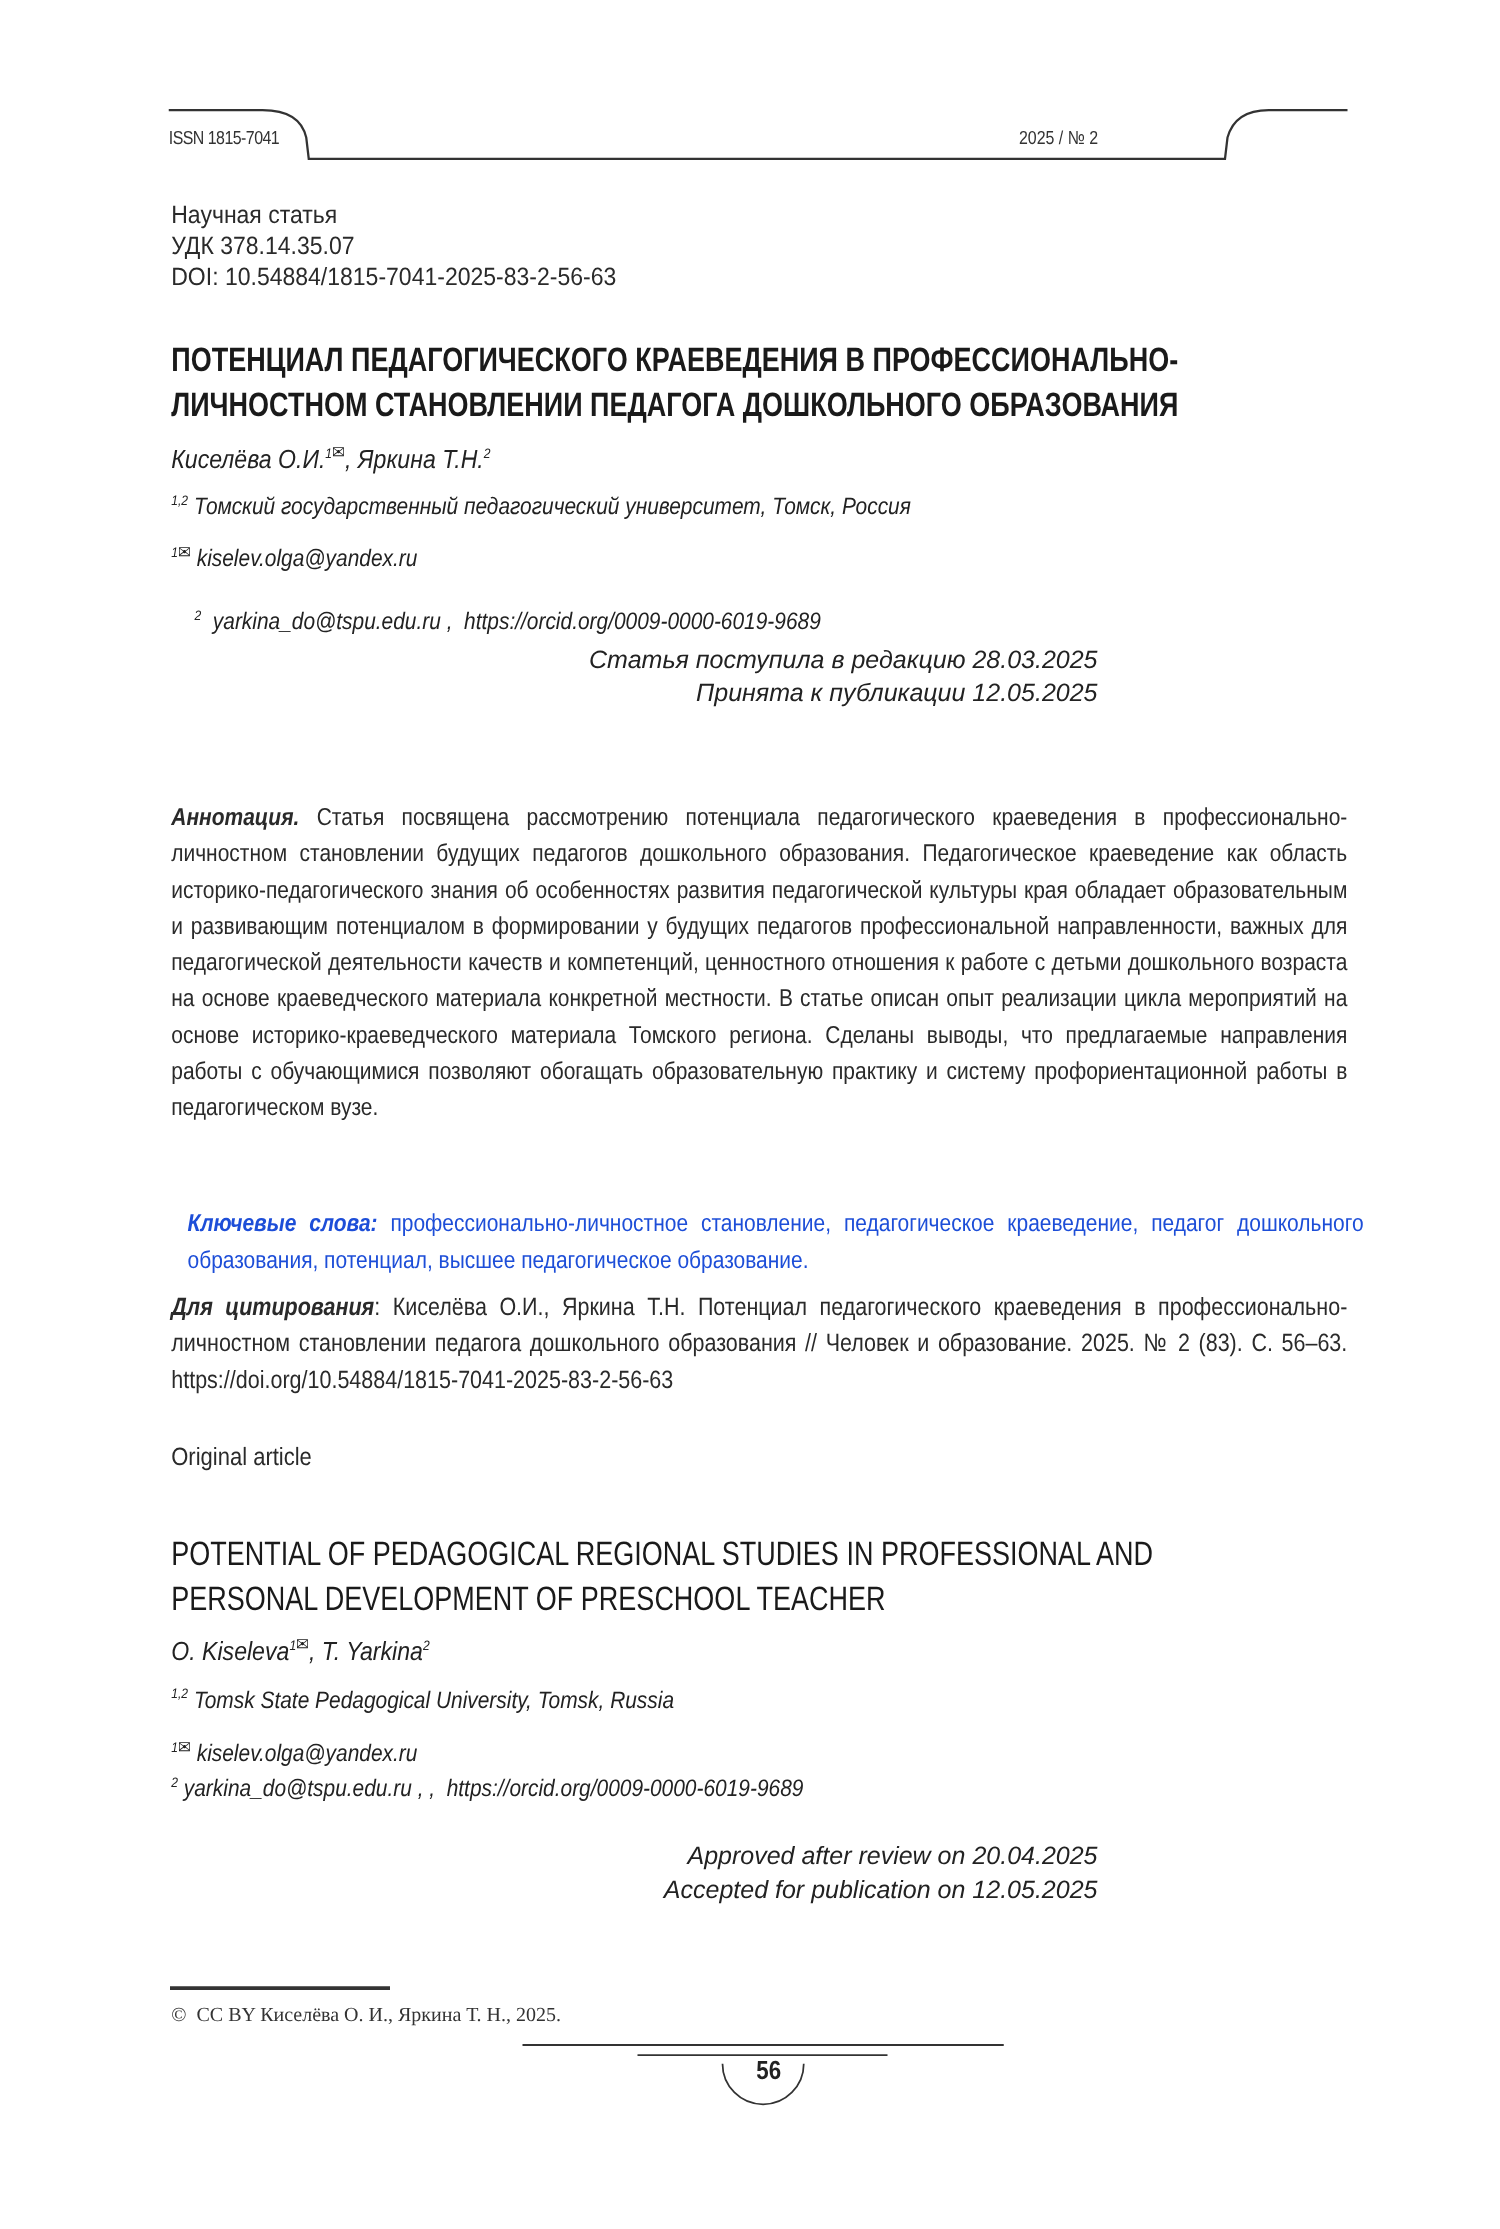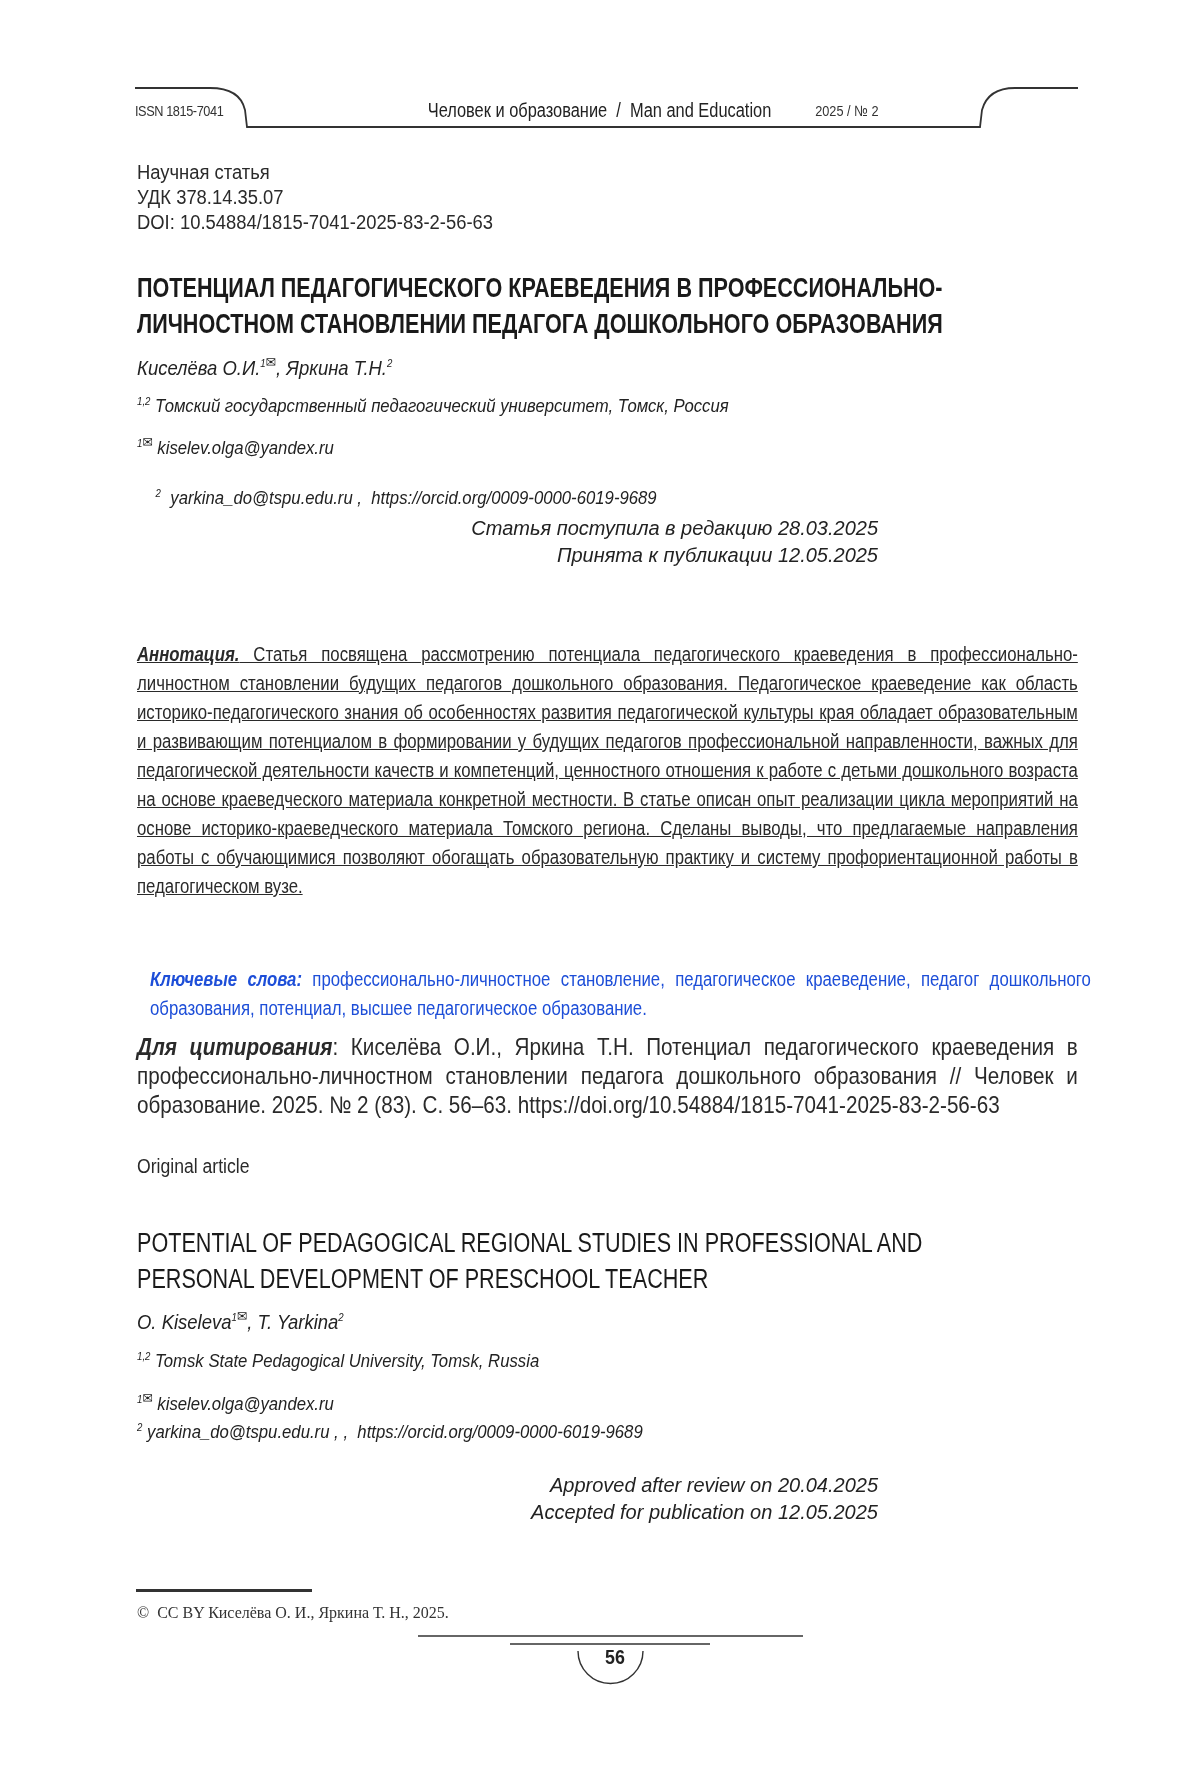--- a/index.html
+++ b/index.html
@@ -22,45 +22,44 @@
   .italic-line { position: absolute; left: 137px; font-style: italic; color: #222; white-space: nowrap; transform: scaleX(0.88); transform-origin: left center; }
   .authors { font-size: 21px; }
   .affil { font-size: 19px; }
   .email { font-size: 19px; }
   sup { font-size: 11px; vertical-align: super; line-height: 0; }
   .env { display: inline-block; font-size: 14px; font-style: normal; vertical-align: super; line-height: 0; }
 
   .dates { position: absolute; right: 122px; font-size: 20px; font-style: italic; line-height: 27px; text-align: right; color: #222; }
   .dates div { white-space: nowrap; }
 
-  .abstract { position: absolute; left: 137px; top: 640px; width: 941px; font-size: 19.5px; line-height: 29px; text-align: justify; color: #2a2a2a; text-decoration: underline; }
+  .abstract { position: absolute; left: 137px; top: 640px; width: 941px; font-size: 19.5px; line-height: 29px; text-align: justify; color: #2a2a2a; }
   .abstract .lbl, .kw .lbl, .cite .lbl { font-weight: bold; font-style: italic; }
   .kw { position: absolute; left: 150px; top: 965px; width: 941px; font-size: 19.5px; line-height: 29px; text-align: justify; color: #1d4ed8; }
-  .cite { position: absolute; left: 137px; top: 1032px; width: 941px; font-size: 24px; line-height: 29px; text-align: justify; color: #2a2a2a; }
+  .cite { position: absolute; left: 137px; top: 1032px; width: 941px; font-size: 20px; line-height: 29px; text-align: justify; color: #2a2a2a; }
   .condensed { display: block; transform: scaleX(0.86); transform-origin: left top; width: 1094px; }
 
   .orig { position: absolute; left: 137px; top: 1155px; font-size: 20px; color: #2a2a2a; transform: scaleX(0.88); transform-origin: left center; }
   .title-en { position: absolute; left: 137px; top: 1225px; font-size: 27px; font-weight: normal; line-height: 36px; color: #1a1a1a; }
   .title-en div { transform: scaleX(0.8); transform-origin: left center; white-space: nowrap; }
 
   .fn-rule { position: absolute; left: 136px; top: 1589px; width: 176px; height: 3px; background: #333; }
   .fn-text { position: absolute; left: 137px; top: 1604px; font-family: Liberation Serif, serif; font-size: 16px; color: #333; }
 
   .pgnum { position: absolute; left: 590px; top: 1645px; width: 50px; text-align: center; font-size: 21px; font-weight: bold; color: #222; transform: scaleX(0.85); }
 </style>
 </head>
 <body>
 
 <div class="page">
 
   <svg class="hdr-svg" width="1200" height="140">
     <path d="M135 88 L210 88 Q240 88 245 110 L247 127 L980 127 L982 110 Q988 88 1015 88 L1078 88" fill="none" stroke="#333" stroke-width="1.8"></path>
   </svg>
   <div class="hdr-issn">ISSN 1815-7041</div>
-  <div class="hdr-journal"><span class="inner" style="white-space:pre">Человек и образование  /  Man and Education</span></div>
   <div class="hdr-issue">2025 / № 2</div>
 
   <div class="meta-block">
     <div>Научная статья</div>
     <div>УДК 378.14.35.07</div>
     <div>DOI: 10.54884/1815-7041-2025-83-2-56-63</div>
   </div>
 
   <div class="title">
     <div>ПОТЕНЦИАЛ ПЕДАГОГИЧЕСКОГО КРАЕВЕДЕНИЯ В ПРОФЕССИОНАЛЬНО-</div>

